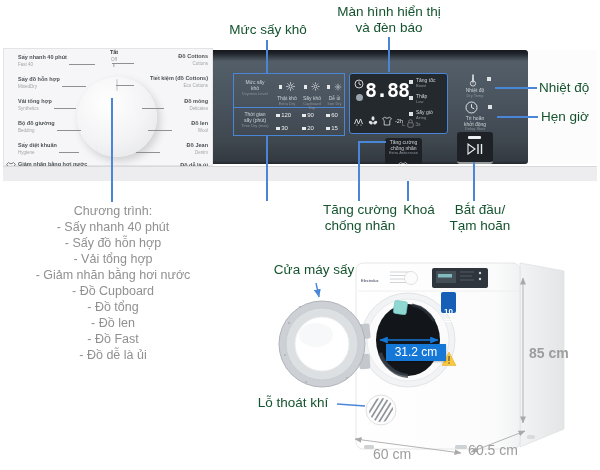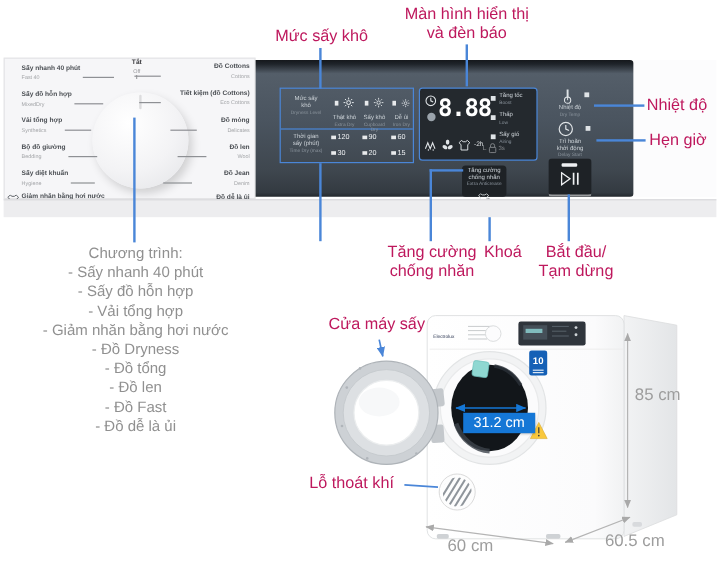--- a/index.html
+++ b/index.html
@@ -1,20 +1,20 @@
 <!DOCTYPE html>
 <html><head>
 <meta charset="utf-8">
 <style>
   html,body{margin:0;padding:0;background:#fff;}
   #canvas{position:relative;width:600px;height:470px;background:#fff;overflow:hidden;
           font-family:"Liberation Sans",sans-serif;}
   .abs{position:absolute;}
   
-  .callout{position:absolute;color:#be185d;font-size:13.5px;line-height:16px;text-align:center;white-space:nowrap;}
+  .callout{position:absolute;color:#14532d;font-size:13.5px;line-height:16px;text-align:center;white-space:nowrap;}
   .bline{position:absolute;background:#4a86d8;}
   .dim{position:absolute;color:#9d9d9d;font-size:14px;white-space:nowrap;}
   
   #photo{position:absolute;left:3px;top:48px;width:594px;height:134px;}
   #dialpanel{position:absolute;left:0;top:0;width:210px;height:118px;background:#f6f6f8;border:1px solid #e4e4e6;box-sizing:border-box;}
   #darkpanel{position:absolute;left:210px;top:2px;width:315px;height:114px;border-radius:0 3px 3px 0;
     background:linear-gradient(180deg,#15181c 0%,#1f242a 3%,#545e69 10%,#4a545f 45%,#3f474f 80%,#333a41 97%,#23282d 100%);}
   #rightwhite{position:absolute;left:525px;top:2px;width:69px;height:114px;background:#fcfcfd;}
   #bodystrip{position:absolute;left:0;top:118px;width:594px;height:15px;background:#ededef;border-top:1px solid #d9d9db;box-sizing:border-box;}
   
@@ -45,21 +45,21 @@
   .indlbl{position:absolute;left:66px;width:32px;line-height:5px;}
   .darkbtn{position:absolute;background:#1e2226;border-radius:3px;text-align:center;}
   #startbar{position:absolute;left:11px;top:4px;width:13px;height:2.5px;background:#eef0f2;border-radius:1px;}
   
   #lockmark{position:absolute;left:402px;top:119px;display:flex;align-items:center;gap:1.5px;color:#85888c;font-size:6px;}
   
   #programs{position:absolute;left:18px;top:203px;width:190px;text-align:center;color:#909090;font-size:12.5px;line-height:16px;}
   
   #drumlabel{position:absolute;left:386px;top:344px;width:60px;height:17px;background:#1577d6;color:#fff;font-size:12px;line-height:17px;text-align:center;box-shadow:0 1px 2px rgba(0,0,0,.25);}
   #badge10{position:absolute;left:441px;top:292px;width:15px;height:21px;background:#1560b6;border-radius:2px;color:#fff;text-align:center;}
-  #badge10 .n{font-size:8px;font-weight:bold;line-height:10px;display:block;margin-top:4px;}
+  #badge10 .n{font-size:8px;font-weight:bold;line-height:10px;display:block;margin-top:15px;}
   #badge10 .l{display:block;width:9px;height:1px;background:rgba(255,255,255,.85);margin:1.5px auto 0;}
 </style>
 </head>
 <body>
 
 <div id="canvas">
 
   <div id="photo">
 
     <div id="dialpanel">
@@ -343,31 +343,31 @@
     <div>Tăng cường</div>
     <div>chống nhăn</div>
   </div>
 
   <div class="bline" style="left:407px;top:181px;width:2px;height:20px;"></div>
   <div class="callout" style="left:393px;top:202px;width:52px;">Khoá</div>
 
   <div class="bline" style="left:473px;top:162px;width:2px;height:39px;"></div>
   <div class="callout" style="left:430px;top:202px;width:100px;">
     <div>Bắt đầu/</div>
-    <div>Tạm dừng</div>
+    <div>Tạm hoãn</div>
   </div>
 
   <div class="bline" style="left:111px;top:98px;width:2px;height:104px;"></div>
   <div id="programs">
     <div>Chương trình:</div>
     <div>- Sấy nhanh 40 phút</div>
     <div>- Sấy đồ hỗn hợp</div>
     <div>- Vải tổng hợp</div>
     <div>- Giảm nhăn bằng hơi nước</div>
-    <div>- Đồ Dryness</div>
+    <div>- Đồ Cupboard</div>
     <div>- Đồ tổng</div>
     <div>- Đồ len</div>
     <div>- Đồ Fast</div>
     <div>- Đồ dễ là ủi</div>
   </div>
 
   <svg class="abs" style="left:240px;top:245px;" width="360" height="225" viewBox="0 0 360 225">
     <defs>
       <linearGradient id="sideG" x1="0" y1="0" x2="1" y2="0">
         <stop offset="0" stop-color="#f2f3f4"></stop>
@@ -473,17 +473,17 @@
   <div class="callout" style="left:266px;top:262px;width:96px;">Cửa máy sấy</div>
   <div class="callout" style="left:250px;top:395px;width:86px;">Lỗ thoát khí</div>
 
   <div id="drumlabel">31.2 cm</div>
   <div id="badge10">
     <span class="n">10</span>
     <span class="l"></span>
     <span class="l"></span>
   </div>
 
-  <div class="dim" style="left:529px;top:320px;">85 cm</div>
+  <div class="dim" style="left:529px;top:345px;font-weight:bold;">85 cm</div>
   <div class="dim" style="left:362px;top:446px;width:60px;text-align:center;">60 cm</div>
-  <div class="dim" style="left:496px;top:442px;width:66px;text-align:center;">60.5 cm</div>
+  <div class="dim" style="left:460px;top:442px;width:66px;text-align:center;">60.5 cm</div>
 
 </div>
 
 </body></html>

